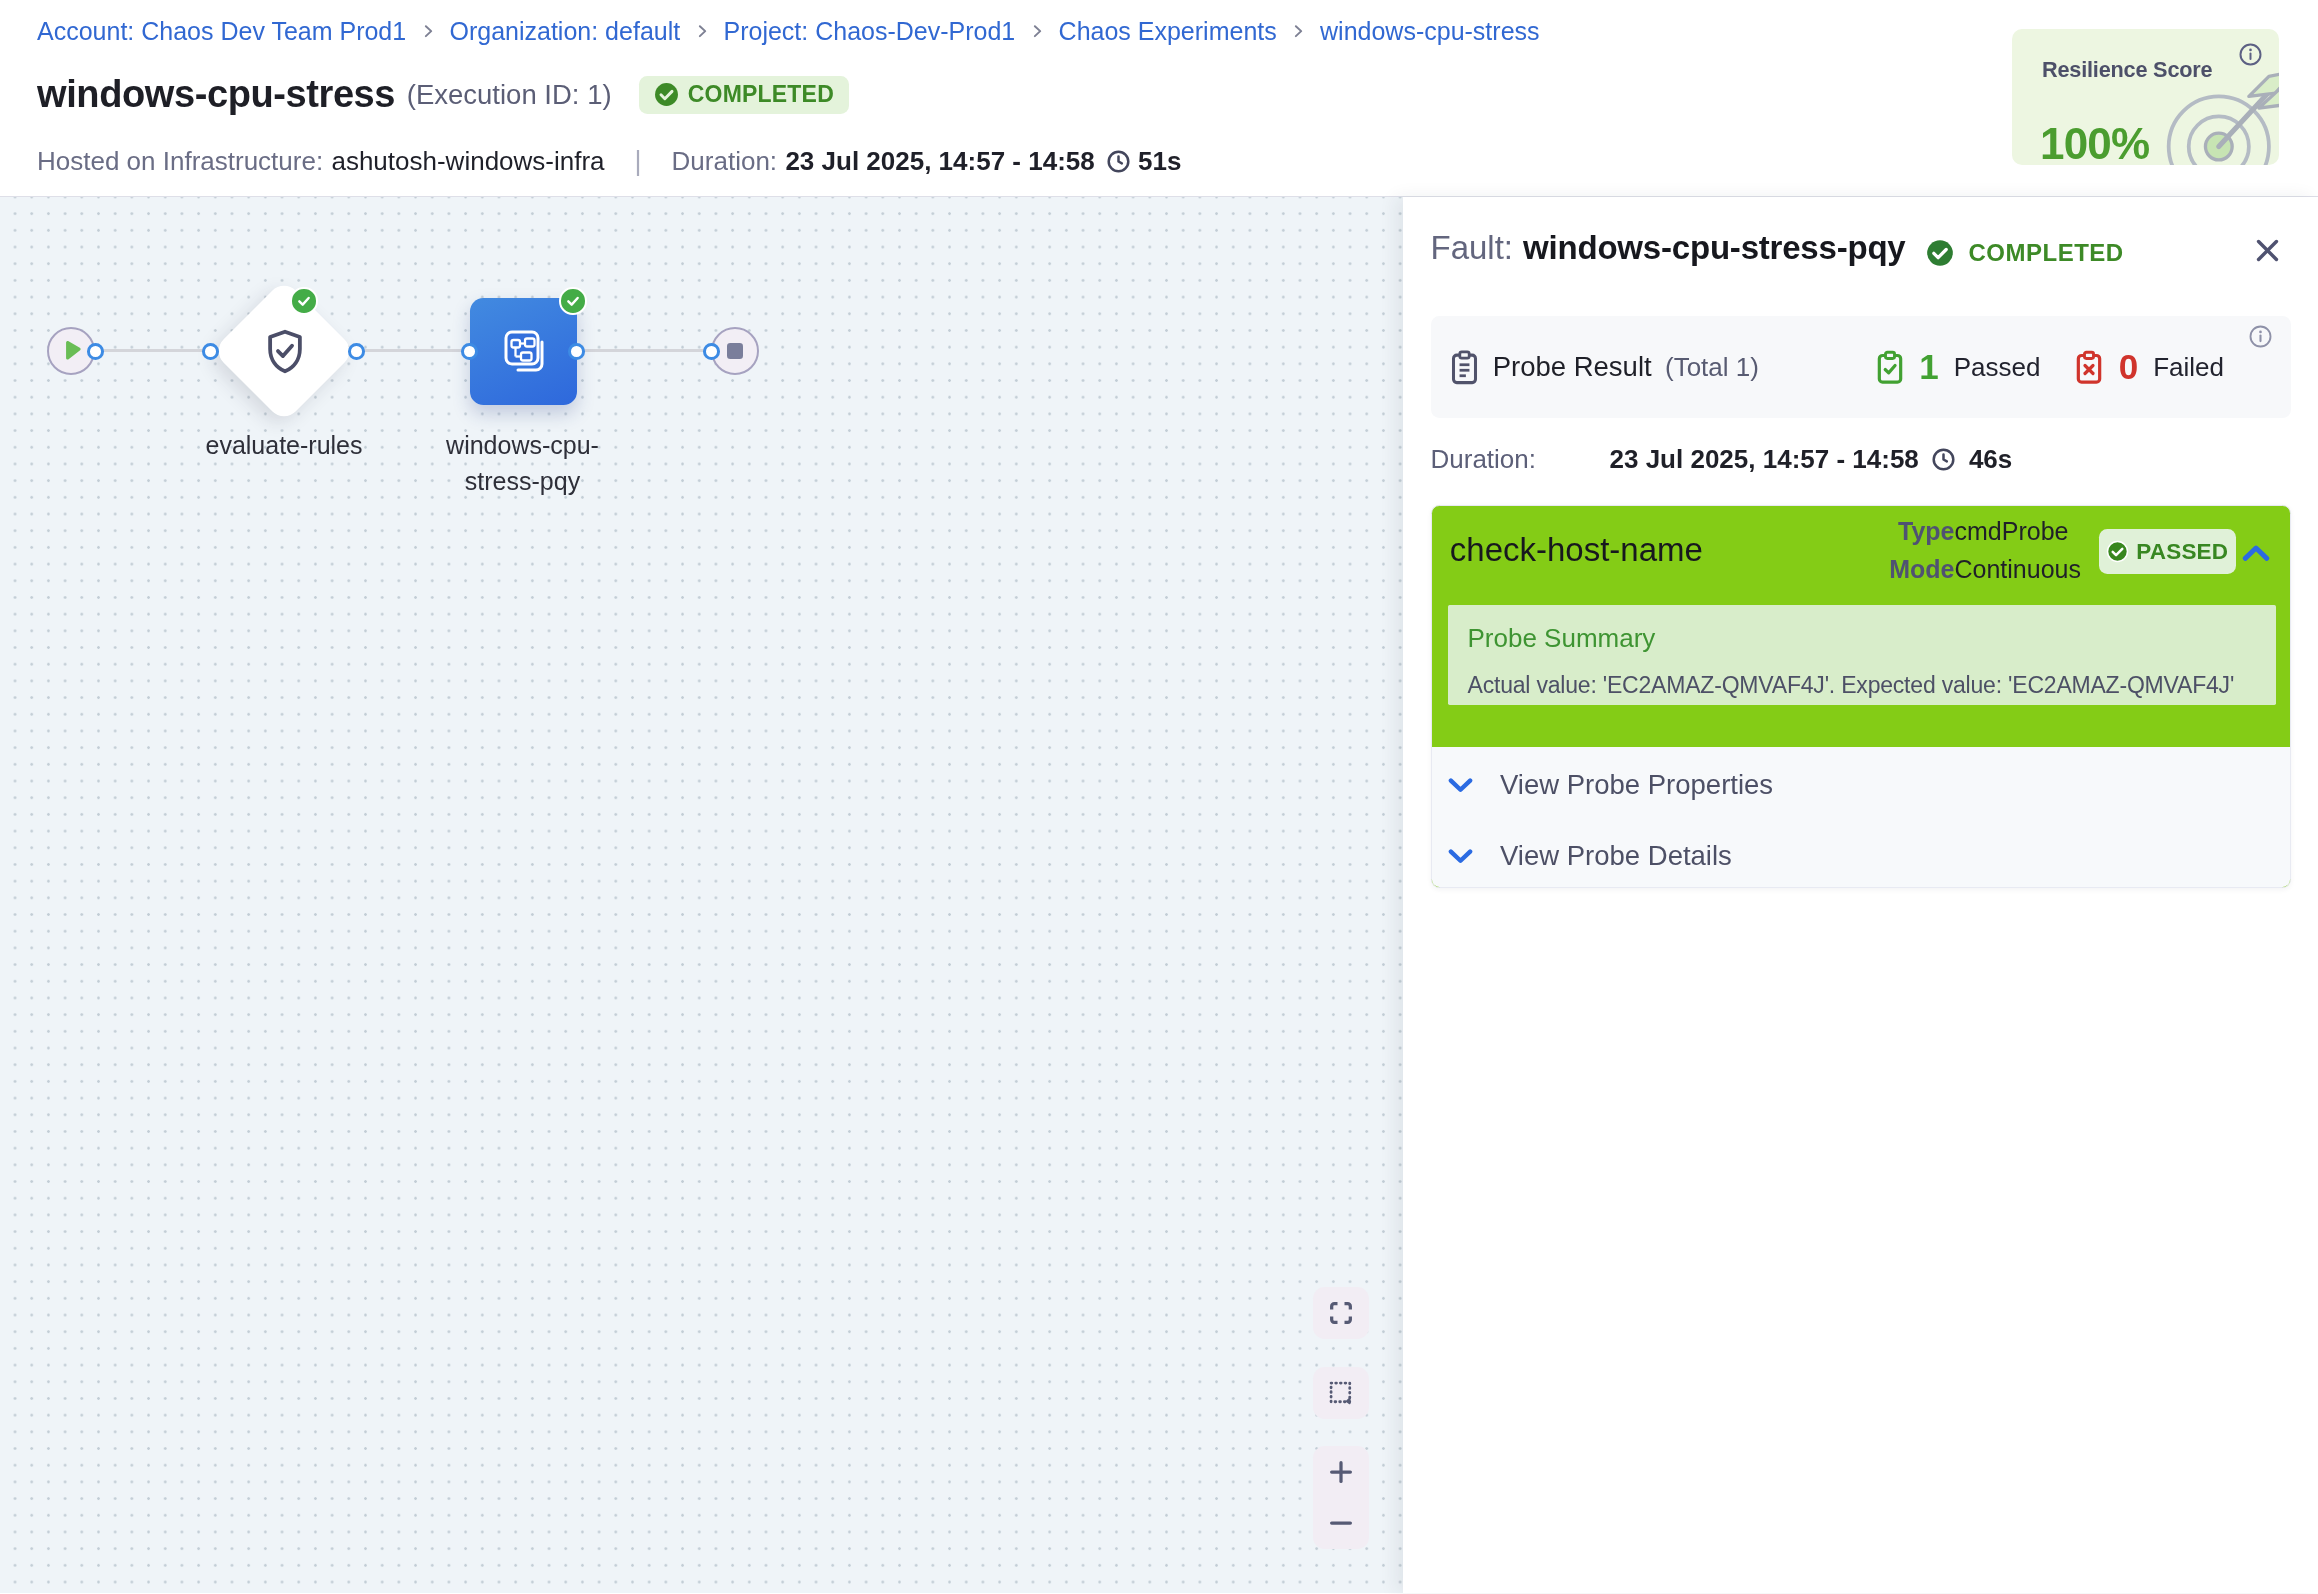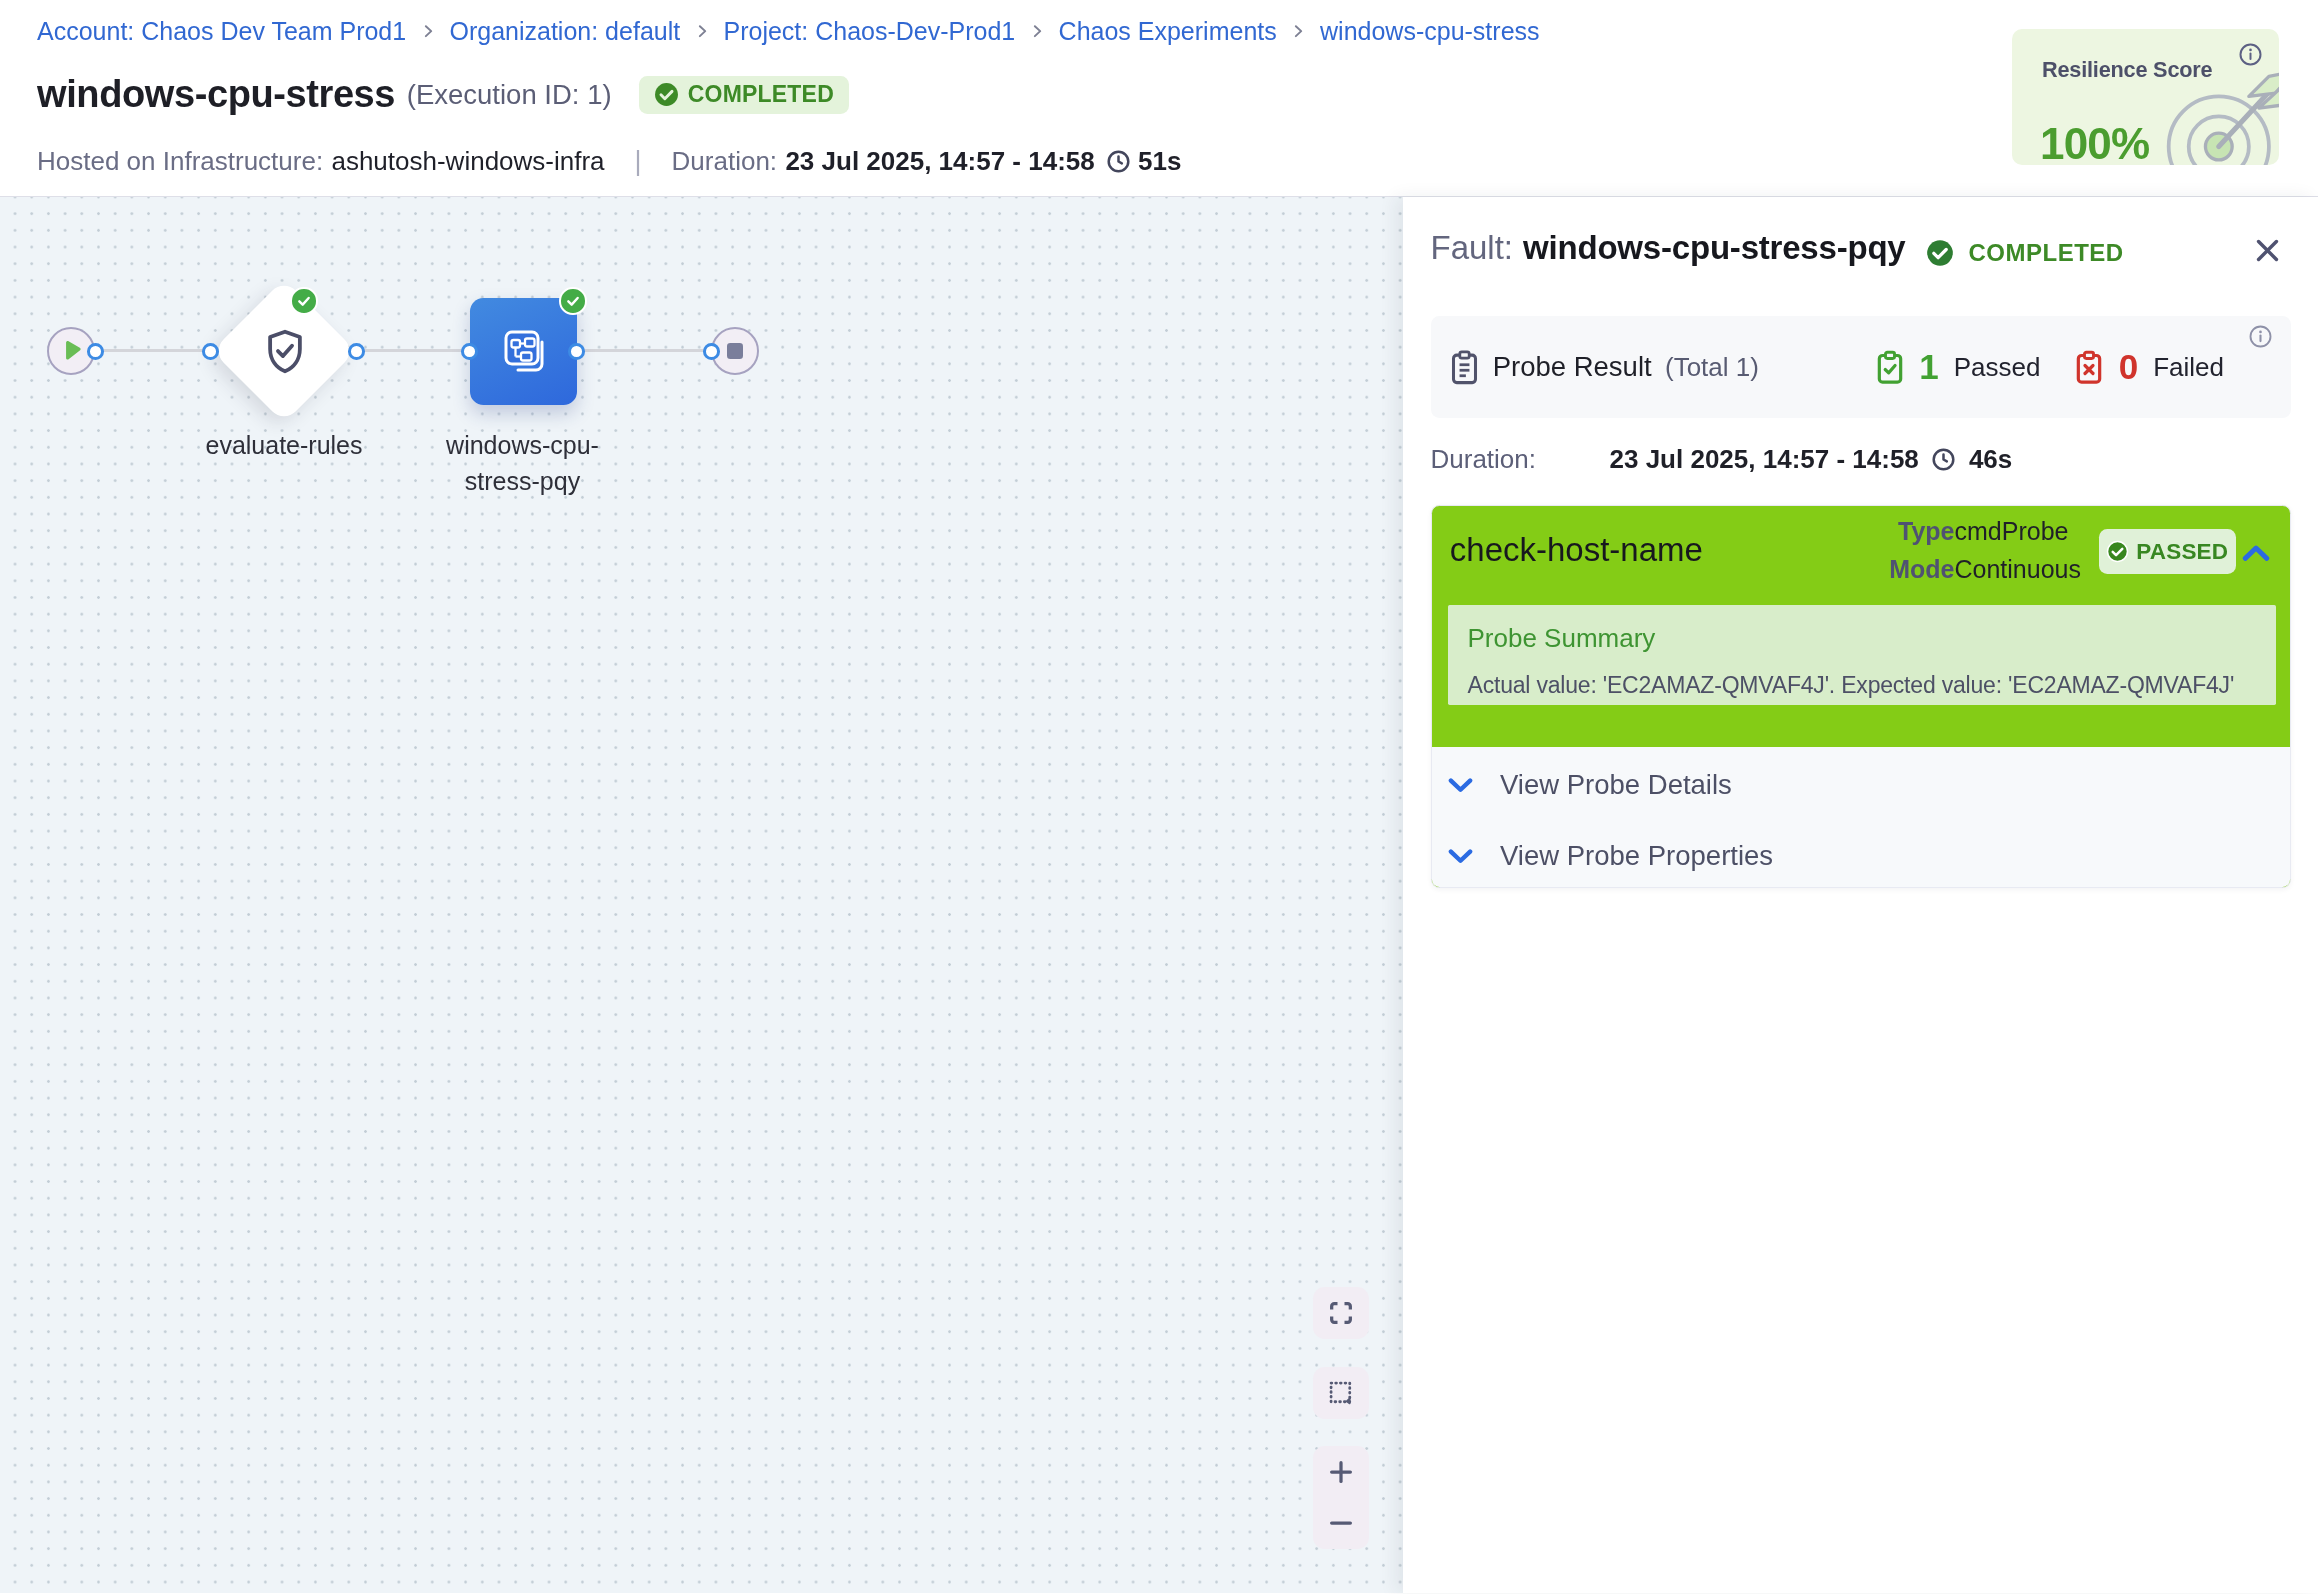--- a/index.html
+++ b/index.html
@@ -410,28 +410,28 @@
           <div class="ps-text">Actual value: 'EC2AMAZ-QMVAF4J'. Expected value: 'EC2AMAZ-QMVAF4J'</div>
         </div>
 
         <div class="pc-footer">
           <div class="pc-link-row">
             <span style="display:flex">
               <svg width="25" height="16.7" viewBox="0 0 26 16" fill="none">
                   <polyline points="3,3 13,12.6 23,3" stroke="#2B6BE2" stroke-width="4.6" stroke-linecap="round" stroke-linejoin="round"></polyline>
                 </svg>
             </span>
-            <span class="pc-link-text">View Probe Details</span>
+            <span class="pc-link-text">View Probe Properties</span>
           </div>
           <div class="pc-link-row">
             <span style="display:flex">
               <svg width="25" height="16.7" viewBox="0 0 26 16" fill="none">
                   <polyline points="3,3 13,12.6 23,3" stroke="#2B6BE2" stroke-width="4.6" stroke-linecap="round" stroke-linejoin="round"></polyline>
                 </svg>
             </span>
-            <span class="pc-link-text">View Probe Properties</span>
+            <span class="pc-link-text">View Probe Details</span>
           </div>
         </div>
       </div>
     </aside>
   </div>
 </div>
 
 
 </body></html>

